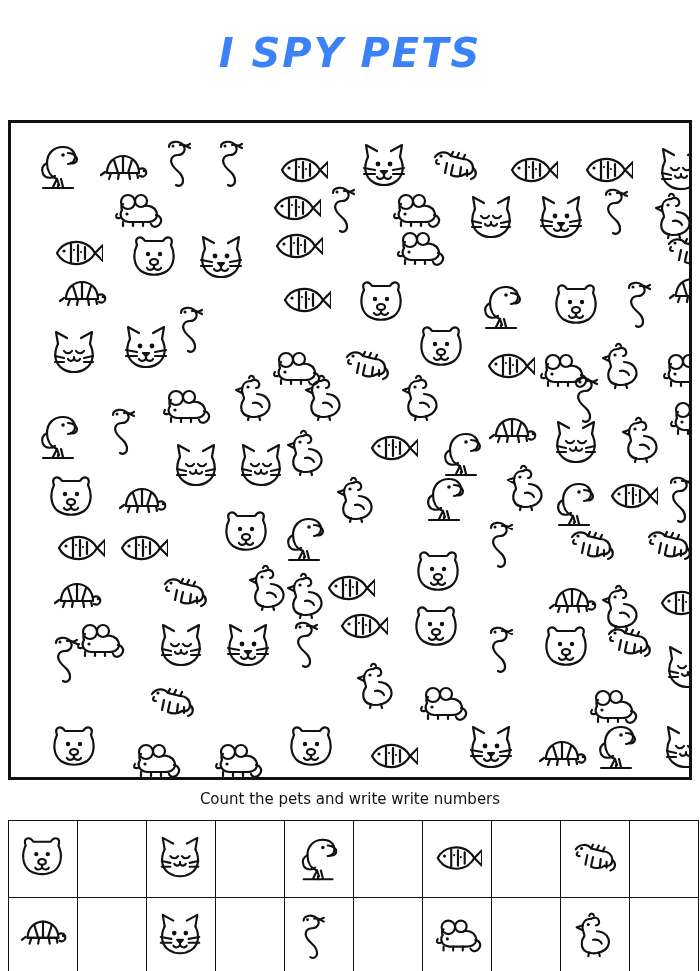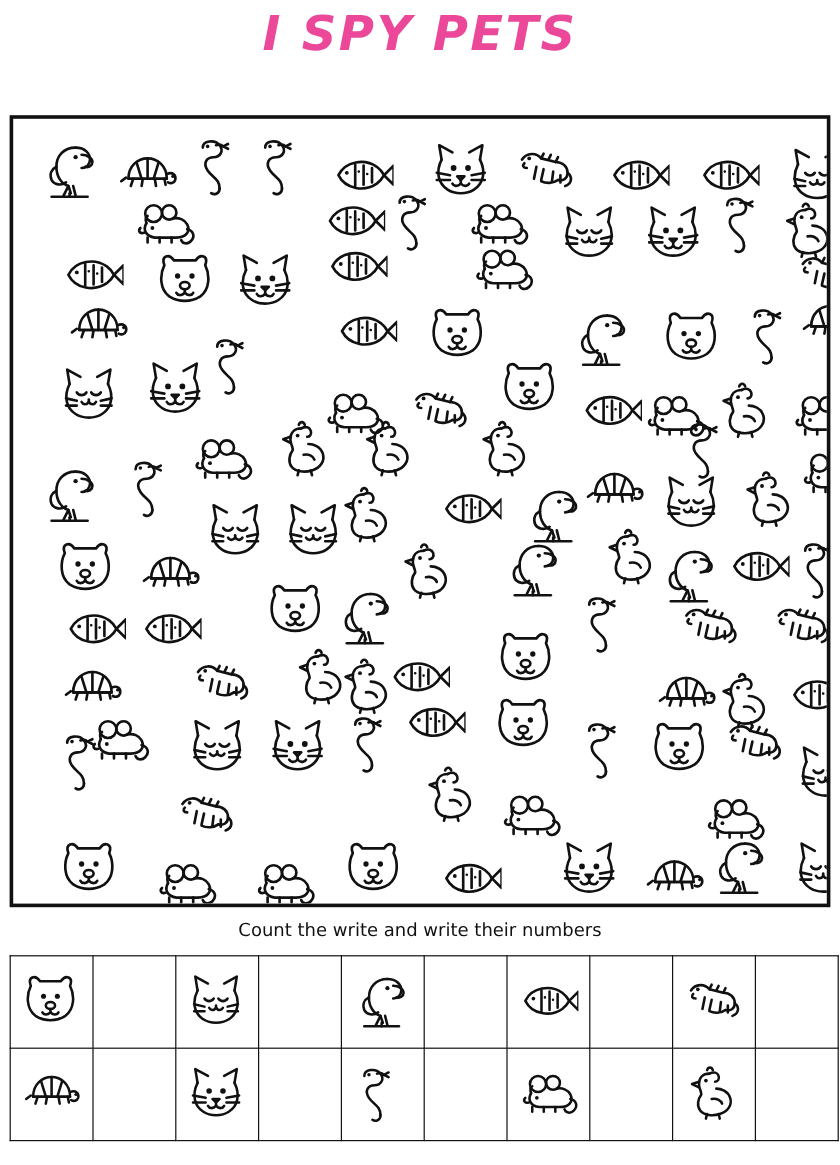--- a/index.html
+++ b/index.html
@@ -22,22 +22,22 @@
     padding: 0;
     position: relative;
   }
   .title {
     text-align: center;
     font-family: "DejaVu Sans", sans-serif;
     font-weight: bold;
     font-style: italic;
     font-size: 40px;
     letter-spacing: 2px;
-    margin: 6px 0 10px 0;
-    color: #ec4899;
+    margin: 30px 0 10px 0;
+    color: #3b82f6;
   }
   .grid-frame {
     position: absolute;
     left: 8px;
     top: 90px;
     width: 684px;
     height: 660px;
     border: 3px solid #111;
     box-sizing: border-box;
     background: #fff;
@@ -619,21 +619,21 @@
           </svg>
         </div>
         <div class="item" style="left: 650px; top: 600px;">
           <svg width="52" height="52" viewBox="0 0 52 52">
             <use href="#sym-cat-smiling"></use>
           </svg>
         </div>
       </div>
   </div>
 
-  <div class="caption">Count the write and write their numbers</div>
+  <div class="caption">Count the pets and write write numbers</div>
 
   <table class="tally">
     <tbody id="tally-body">
         <tr>
           <td class="icon-cell">
             <div class="icon-wrap">
               <svg width="50" height="50" viewBox="0 0 52 52">
                 <use href="#sym-dog"></use>
               </svg>
             </div>

